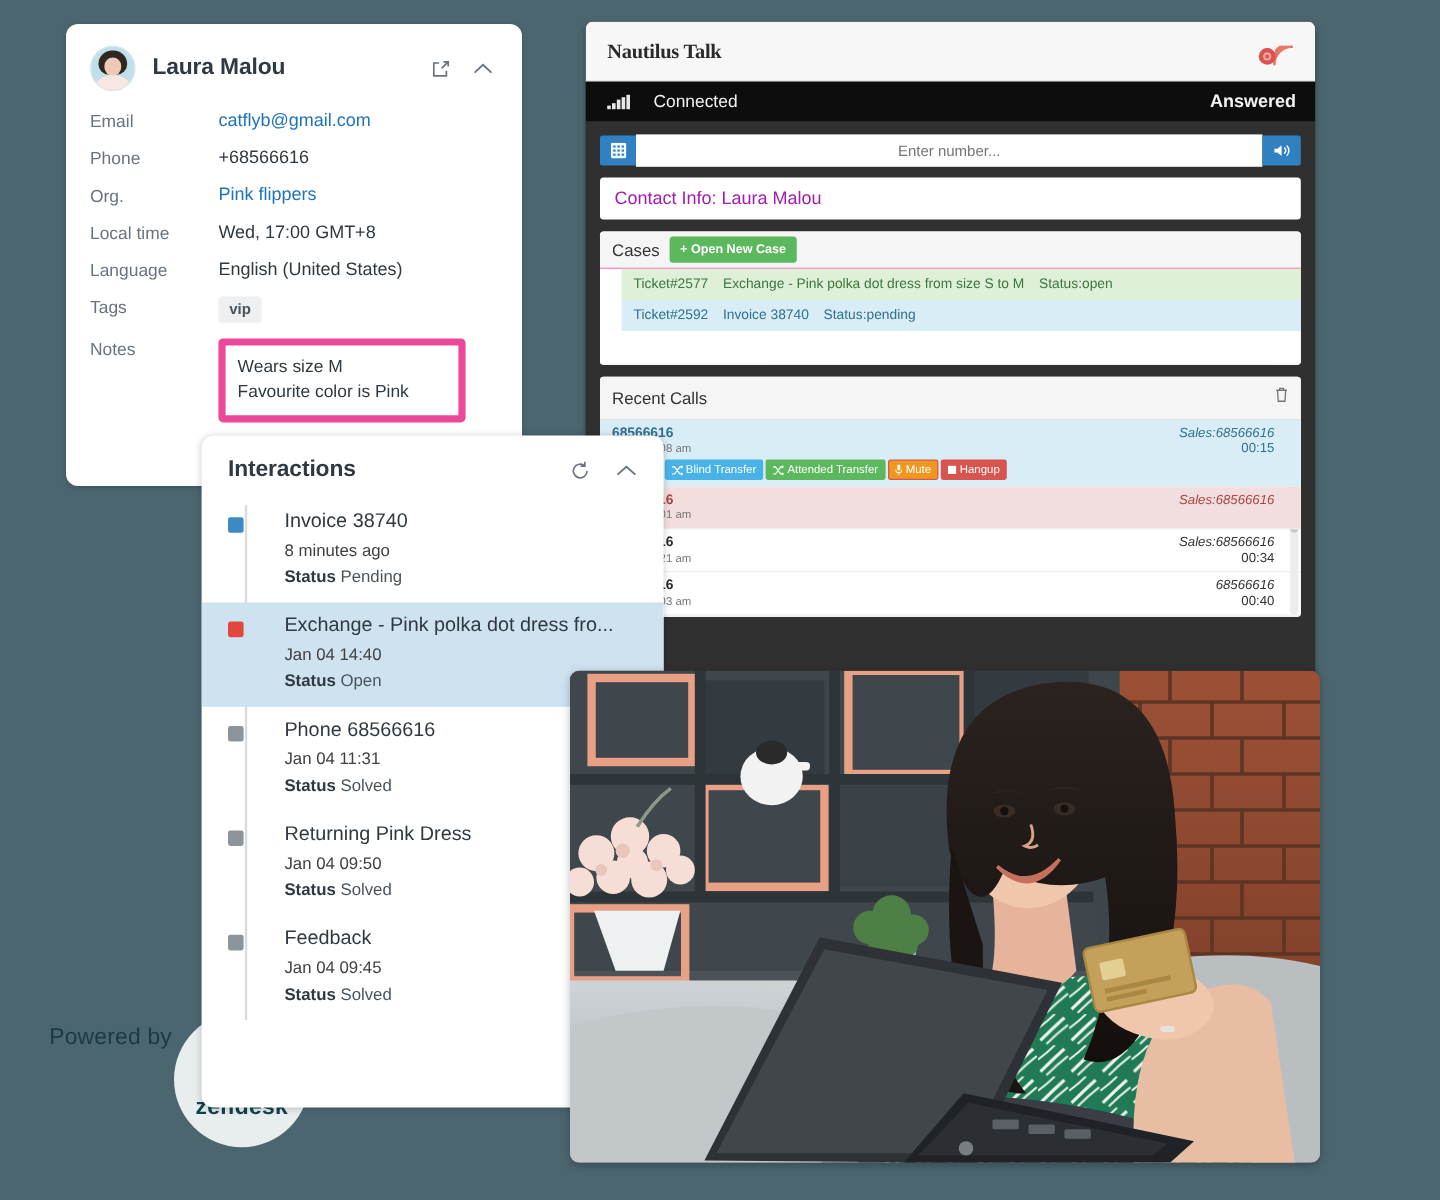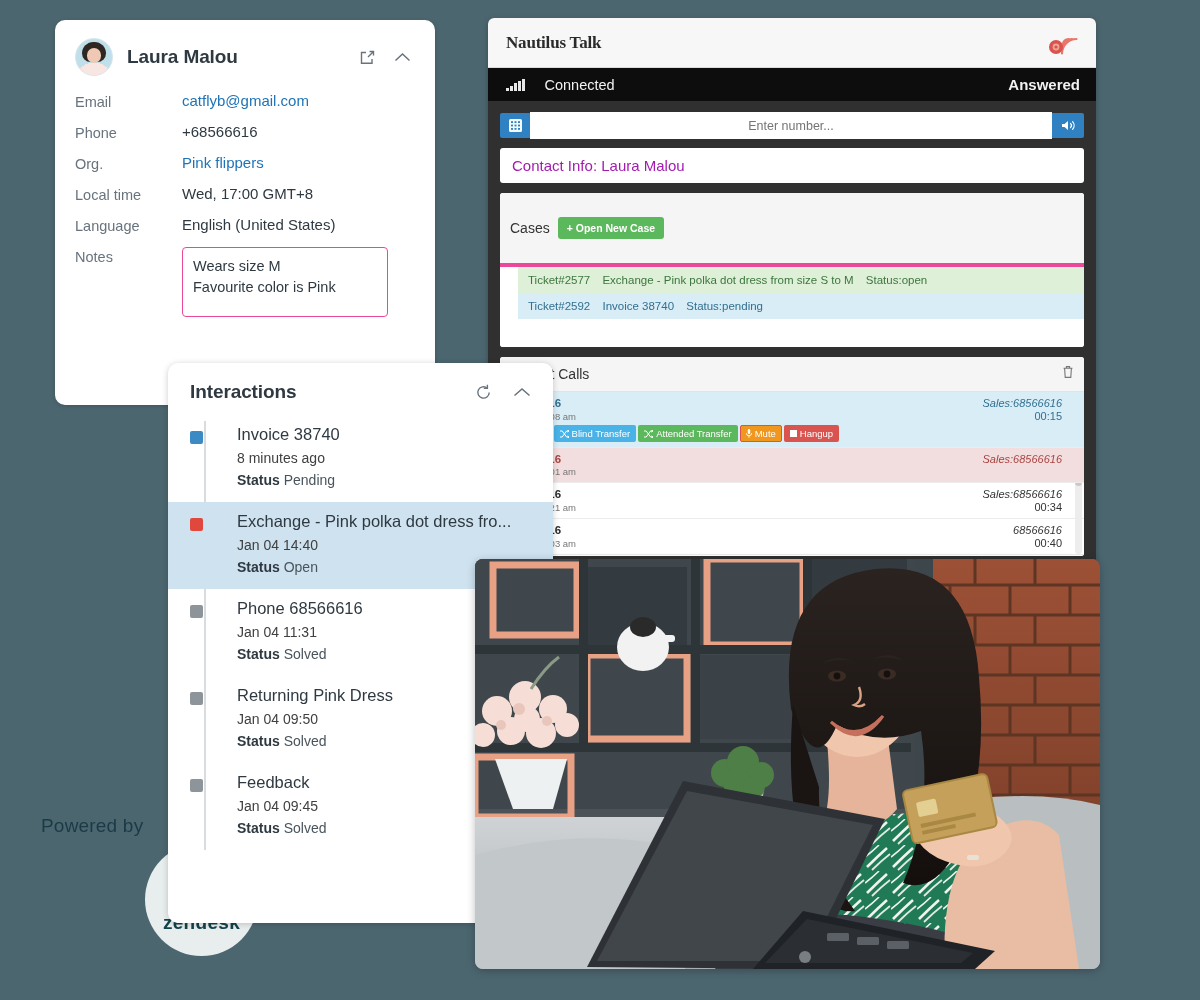--- a/index.html
+++ b/index.html
@@ -7,21 +7,21 @@
     width:1200px;height:1000px;
     background:#4c6670;
     font-family:"Liberation Sans", sans-serif;
     position:relative;overflow:hidden;
     -webkit-font-smoothing:antialiased;
   }
   .stage{position:absolute;inset:0;}
 
   
   .powered{
-    position:absolute;left:41px;top:815px;
+    position:absolute;left:41px;top:854px;
     font-size:19px;color:#1b3a45;letter-spacing:.2px;
     font-family:"Liberation Sans", sans-serif;
   }
   .zd-circle{
     position:absolute;left:145px;top:843px;width:113px;height:113px;
     border-radius:50%;background:#e8edee;
     display:flex;flex-direction:column;align-items:center;justify-content:center;
   }
   .zd-mark{width:54px;height:44px;position:relative;}
   .zd-label{font-size:19px;color:#12434b;font-weight:600;margin-top:3px;letter-spacing:.3px;}
@@ -57,21 +57,21 @@
   .cc-rows{padding:6px 20px 0 20px;}
   .cc-row{display:flex;align-items:flex-start;margin-bottom:13px;}
   .cc-label{width:107px;flex:0 0 107px;font-size:14.5px;color:#68737d;padding-top:2px;}
   .cc-value{font-size:15px;color:#2f3941;}
   .cc-value.link{color:#1f73b7;}
   .tag-chip{
     display:inline-block;background:#edeff1;color:#49545c;font-size:12.5px;font-weight:700;
     padding:4px 9px;border-radius:3px;
   }
   .notes-box{
-    border:1px solid #ec4899;border-radius:4px;background:#fff;
+    border:6px solid #ec4899;border-radius:4px;background:#fff;
     width:206px;height:70px;padding:8px 10px;font-size:14.5px;color:#2f3941;line-height:21px;
     box-sizing:border-box;overflow:hidden;
   }
 
   
   .nt{
     position:absolute;left:488px;top:18px;width:608px;height:548px;
     background:#303030;border-radius:6px;
     box-shadow:0 2px 6px rgba(0,0,0,.25);overflow:hidden;
   }
@@ -105,22 +105,22 @@
     text-align:center;font-size:12.5px;color:#aaa;font-family:"Liberation Sans",sans-serif;
   }
   .dial-spk-btn{
     width:32px;height:25px;background:#2f81c2;border-radius:0 2px 2px 0;
     display:flex;align-items:center;justify-content:center;color:#fff;cursor:pointer;
   }
   .nt-panel{margin:0 12px 10px 12px;background:#fff;border-radius:3px;}
   .contact-info{padding:9px 12px;font-size:15px;color:#a21caf;}
 
   .cases-head{
-    display:flex;align-items:center;gap:8px;padding:24px 10px;
-    background:#f5f5f5;border-bottom:4px solid #ec4899;border-radius:3px 3px 0 0;
+    display:flex;align-items:center;gap:8px;padding:4px 10px;
+    background:#f5f5f5;border-bottom:1px solid #ec4899;border-radius:3px 3px 0 0;
   }
   .cases-title{font-size:14px;color:#333;font-weight:400;}
   .btn-green{
     background:#5cb85c;color:#fff;font-size:10.5px;font-weight:700;
     padding:5px 9px;border-radius:3px;cursor:pointer;white-space:nowrap;
   }
   .case-row{font-size:11.5px;padding:7px 10px;margin-left:18px;}
   .case-open{background:#dff0d8;color:#3c763d;}
   .case-pending{background:#d9edf7;color:#31708f;}
   .case-empty{height:28px;background:#fff;border-radius:0 0 3px 3px;}
@@ -248,20 +248,24 @@
         <div class="cc-label">Org.</div>
         <div class="cc-value link">Pink flippers</div>
       </div>
       <div class="cc-row">
         <div class="cc-label">Local time</div>
         <div class="cc-value">Wed, 17:00 GMT+8</div>
       </div>
       <div class="cc-row">
         <div class="cc-label">Language</div>
         <div class="cc-value">English (United States)</div>
+      </div>
+      <div class="cc-row">
+        <div class="cc-label">Tags</div>
+        <div><span class="tag-chip">vip</span></div>
       </div>
       <div class="cc-row">
         <div class="cc-label">Notes</div>
         <div class="notes-box" style="white-space:pre-line;">Wears size M
 Favourite color is Pink</div>
       </div>
     </div>
   </div>
 
   <div class="nt">

